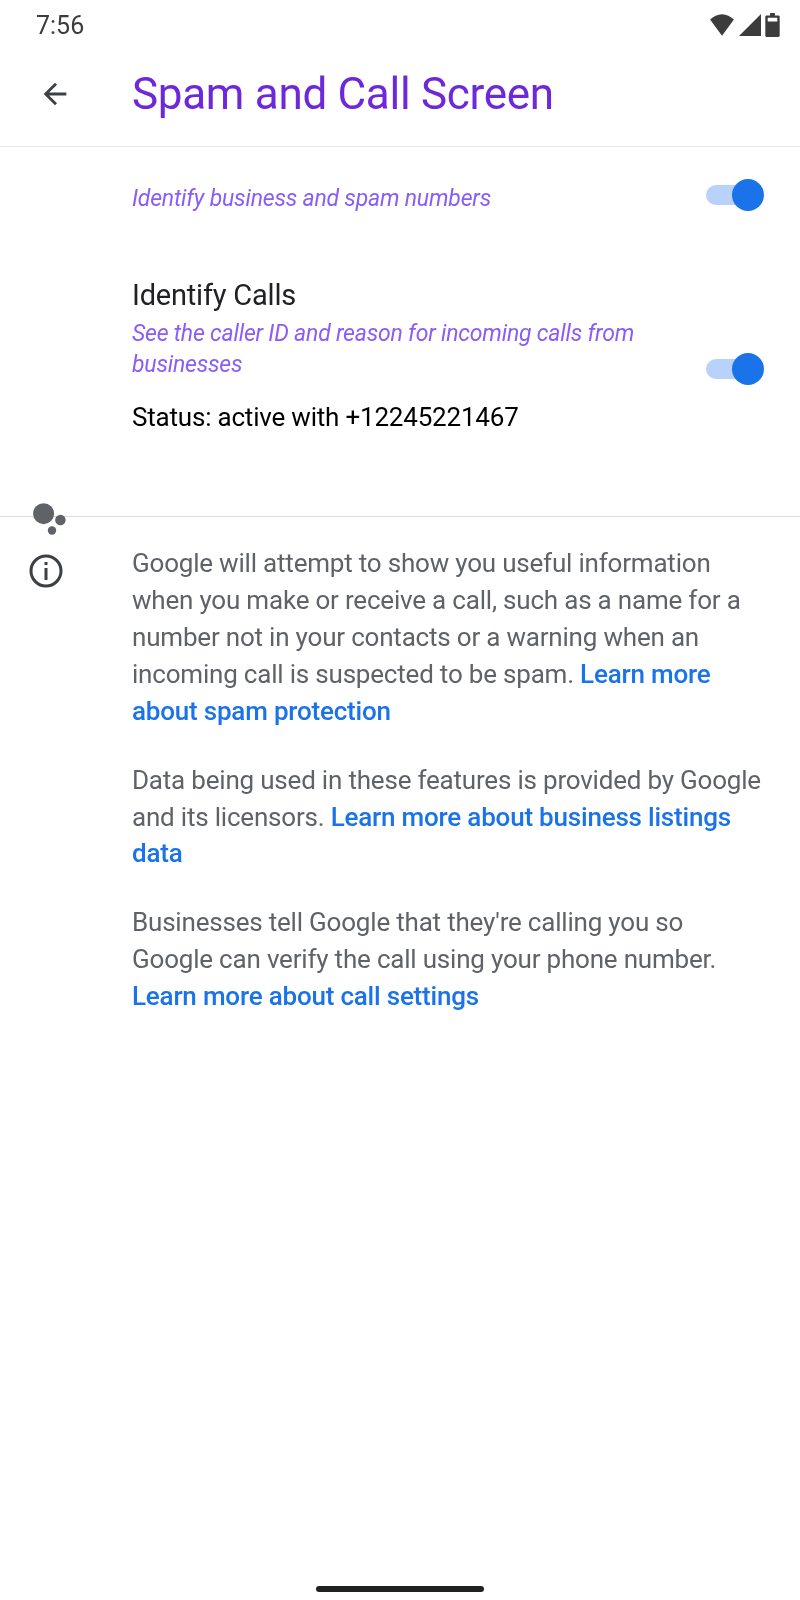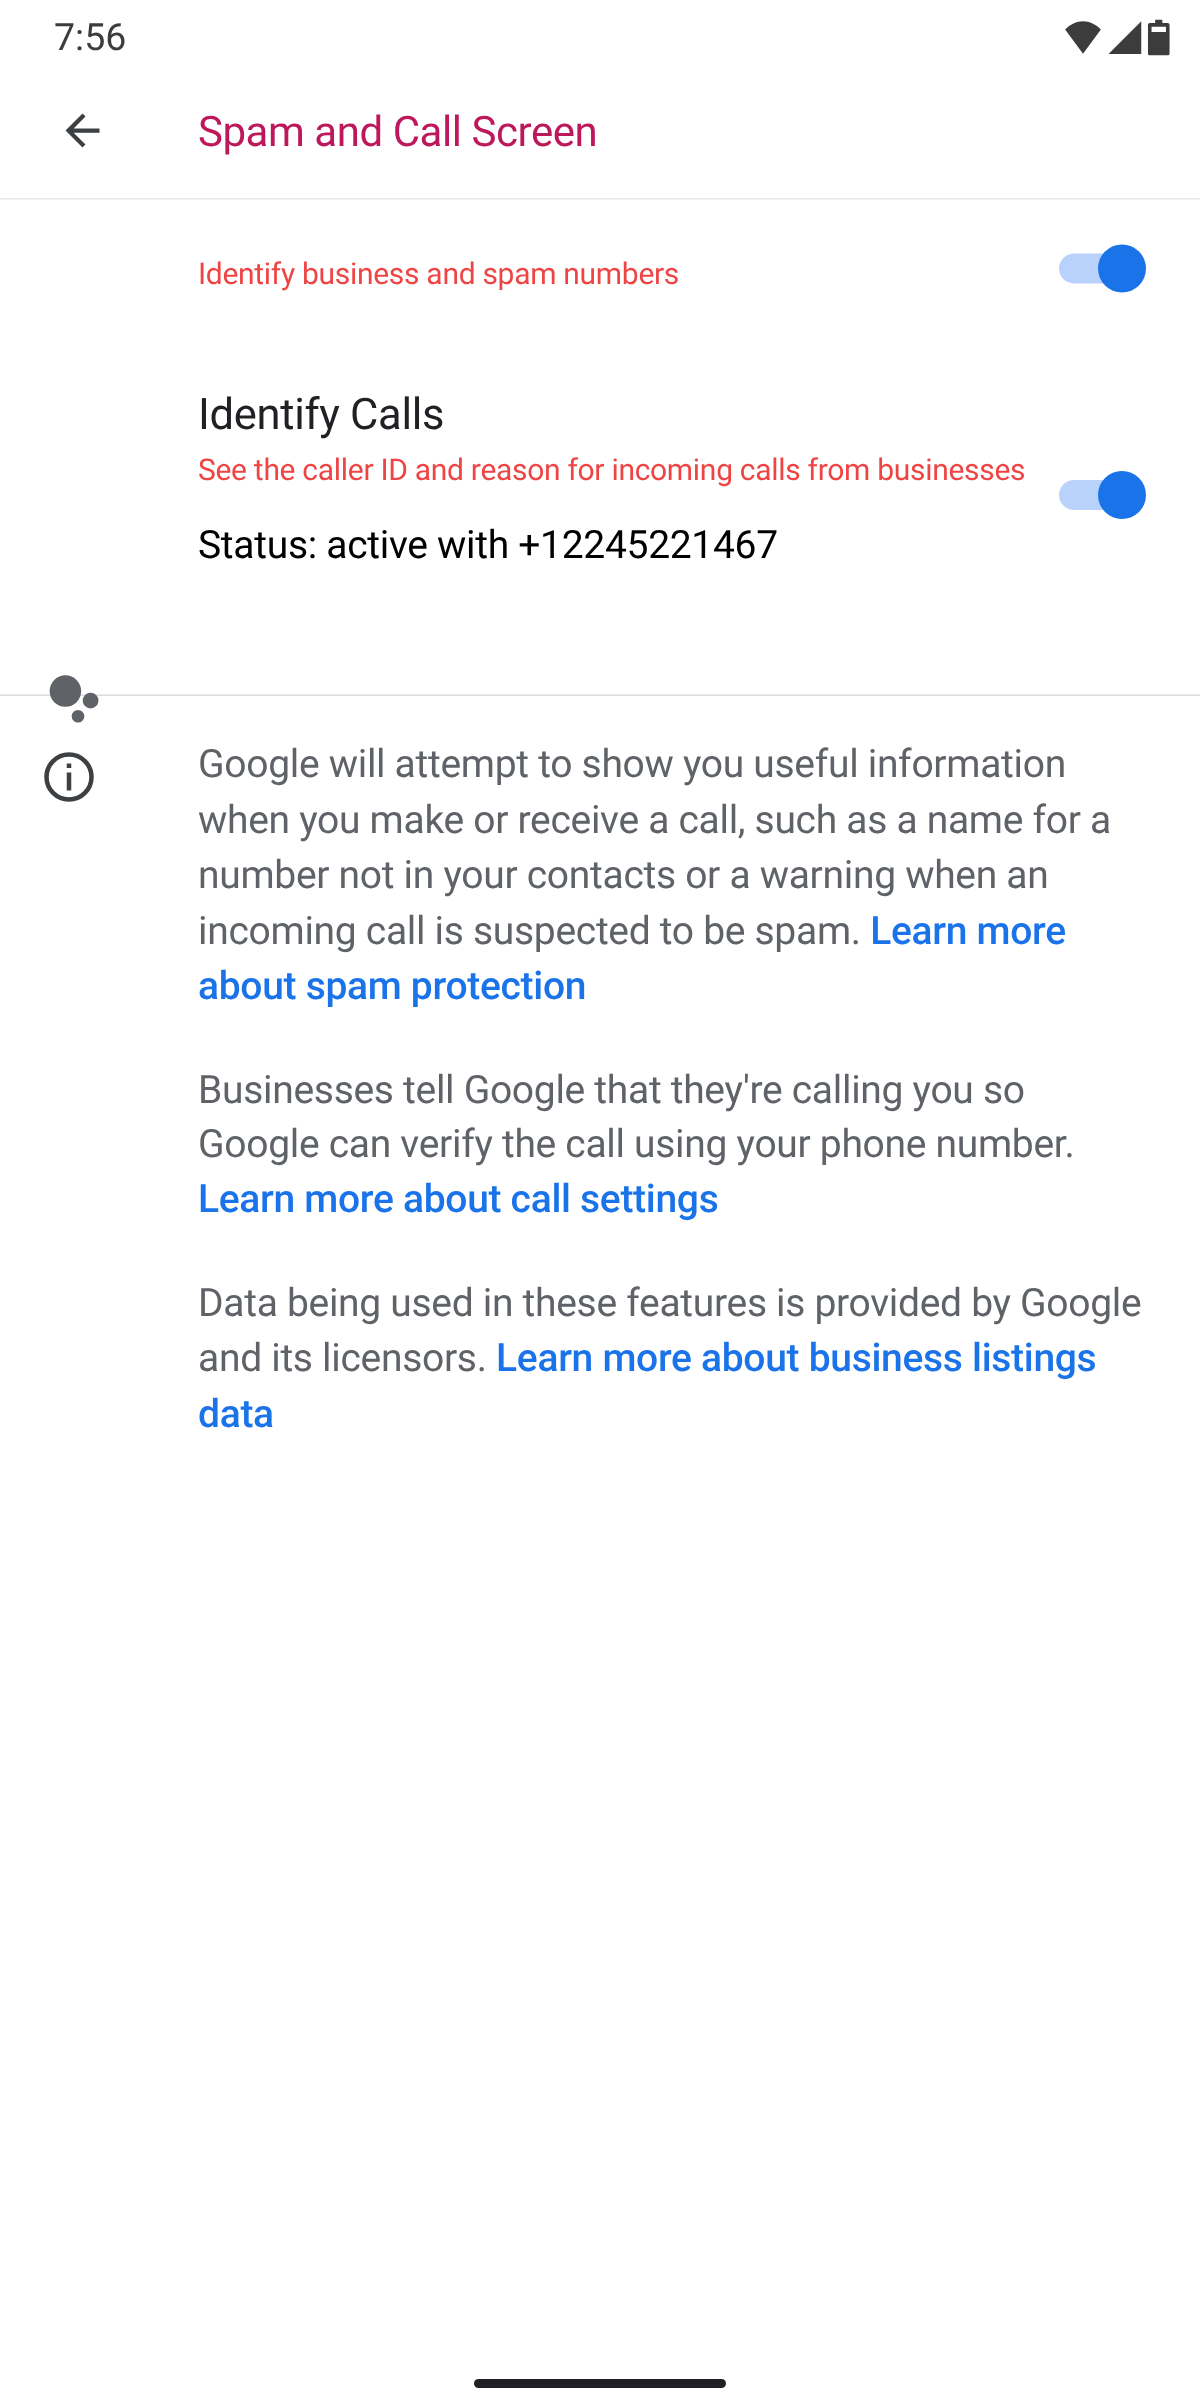--- a/index.html
+++ b/index.html
@@ -40,47 +40,48 @@
     }
     .back-arrow {
       width: 38px;
       height: 38px;
       margin-right: 58px;
       display: flex;
       align-items: center;
       justify-content: center;
     }
     .header-title {
-      font-size: 28px;
+      font-size: 44px;
       font-weight: 400;
-      color: #be185d;
+      color: #6d28d9;
       letter-spacing: -0.3px;
     }
     .settings-list {
       padding: 0;
     }
     .setting-item {
       padding: 28px 36px 28px 132px;
       position: relative;
     }
     .setting-item.with-toggle {
       padding-right: 90px;
     }
     .setting-title {
       font-size: 29px;
       color: #202124;
       font-weight: 400;
       margin-bottom: 6px;
       letter-spacing: -0.2px;
     }
     .setting-subtitle {
-      font-size: 20px;
-      color: #ef4444;
+      font-size: 23px;
+      color: #8b5cf6;
       line-height: 1.35;
       letter-spacing: -0.2px;
+      font-style: italic;
     }
     .setting-status {
       font-size: 26px;
       color: #000000;
       margin-top: 22px;
       letter-spacing: -0.2px;
     }
     .toggle {
       position: absolute;
       right: 36px;
@@ -226,22 +227,22 @@
       <svg width="36" height="36" viewBox="0 0 24 24">
           <path fill="none" stroke="#3c4043" stroke-width="2" d="M12 2a10 10 0 100 20 10 10 0 000-20z"></path>
           <rect x="11" y="10" width="2" height="8" fill="#3c4043"></rect>
           <rect x="11" y="6" width="2" height="2" fill="#3c4043"></rect>
         </svg>
     </div>
     <div class="info-text">
       <span>Google will attempt to show you useful information when you make or receive a call, such as a name for a number not in your contacts or a warning when an incoming call is suspected to be spam. </span><span class="link">Learn more about spam protection</span>
     </div>
     <div class="info-text">
+      <span>Data being used in these features is provided by Google and its licensors. </span><span class="link">Learn more about business listings data</span>
+    </div>
+    <div class="info-text">
       <span>Businesses tell Google that they're calling you so Google can verify the call using your phone number. </span><span class="link">Learn more about call settings</span>
     </div>
-    <div class="info-text">
-      <span>Data being used in these features is provided by Google and its licensors. </span><span class="link">Learn more about business listings data</span>
-    </div>
   </div>
 
 </div>
 
 <div class="nav-bar"></div>
 
 </body></html>

